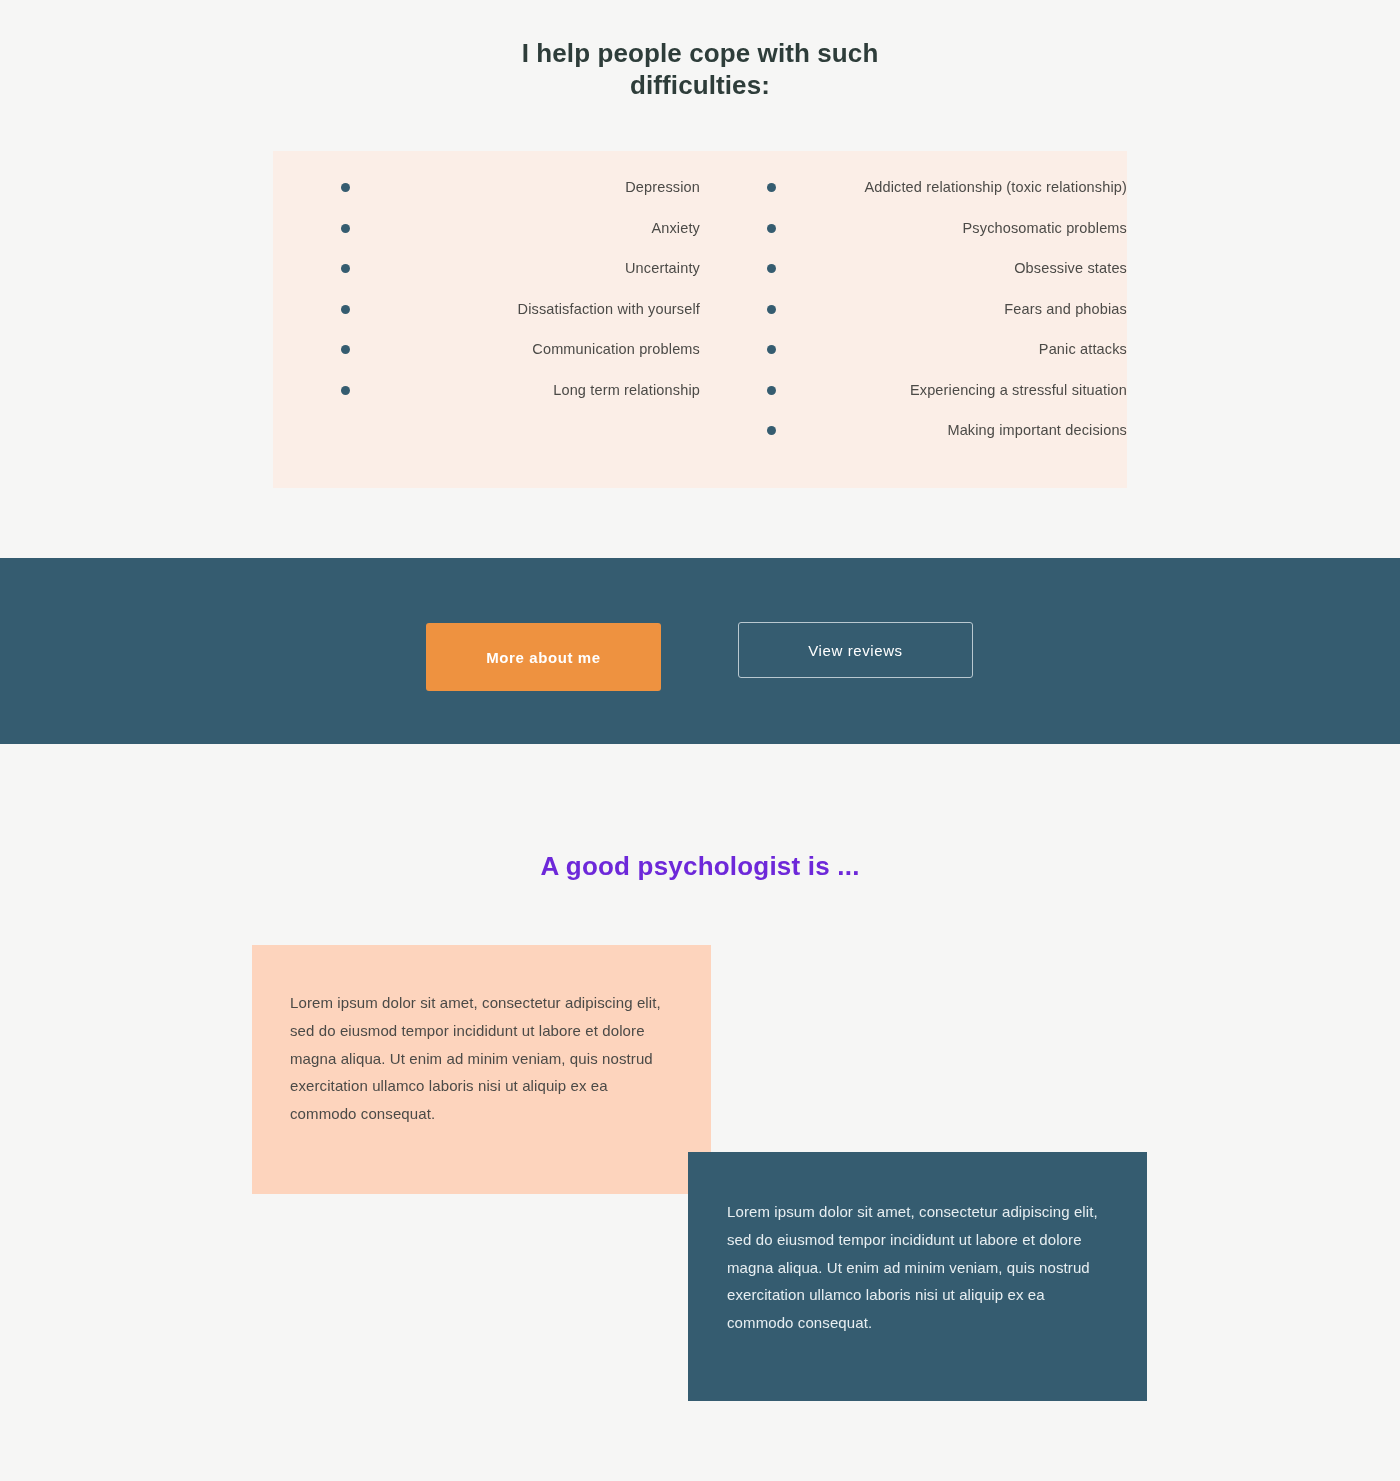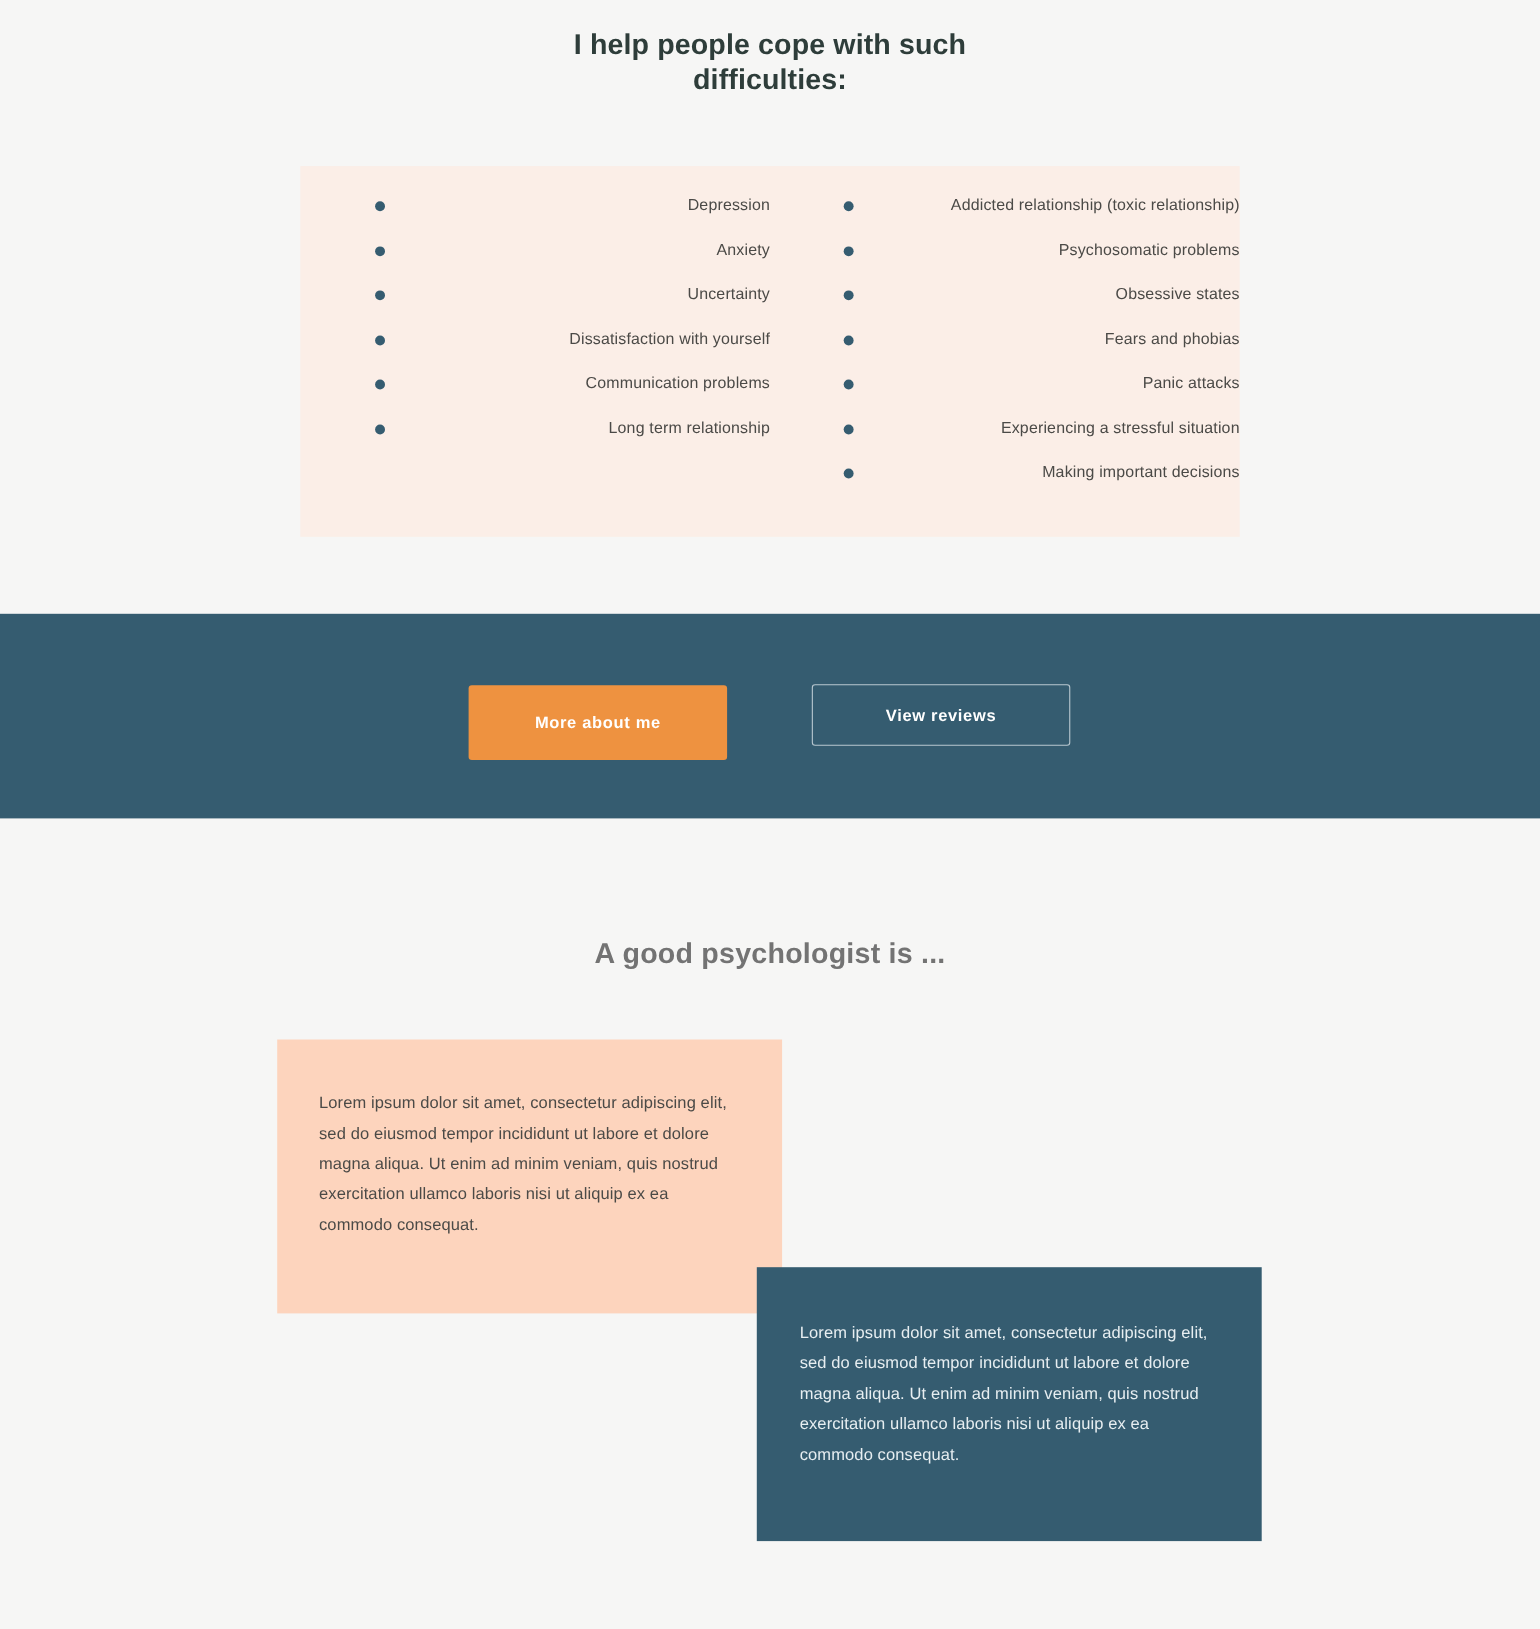--- a/index.html
+++ b/index.html
@@ -15,21 +15,21 @@
     position: relative;
     width: 1400px;
     min-height: 1481px;
     background: #f6f6f5;
     overflow: hidden;
   }
 
   
   .difficulties-section {
     position: relative;
-    padding-top: 25px;
+    padding-top: 38px;
   }
 
   .section-heading {
     font-size: 26px;
     font-weight: bold;
     line-height: 1.23;
     color: #2e3d3a;
     text-align: center;
     letter-spacing: 0.1px;
   }
@@ -115,35 +115,35 @@
     left: 738px;
     top: 622px;
     width: 235px;
     height: 56px;
     background: transparent;
     border: 1px solid #b9c8d0;
     border-radius: 3px;
     color: #ffffff;
     font-family: "Liberation Sans", sans-serif;
     font-size: 15px;
-    font-weight: bold;
+    font-weight: normal;
     letter-spacing: 0.6px;
     cursor: pointer;
   }
 
   
   .psychologist-heading {
     position: absolute;
     left: 0;
     top: 851px;
     width: 1400px;
     text-align: center;
     font-size: 26px;
     font-weight: bold;
-    color: #737373;
+    color: #6d28d9;
     letter-spacing: 0.2px;
   }
 
   .card-peach {
     position: absolute;
     left: 252px;
     top: 945px;
     width: 459px;
     height: 249px;
     background: #fdd4bd;

